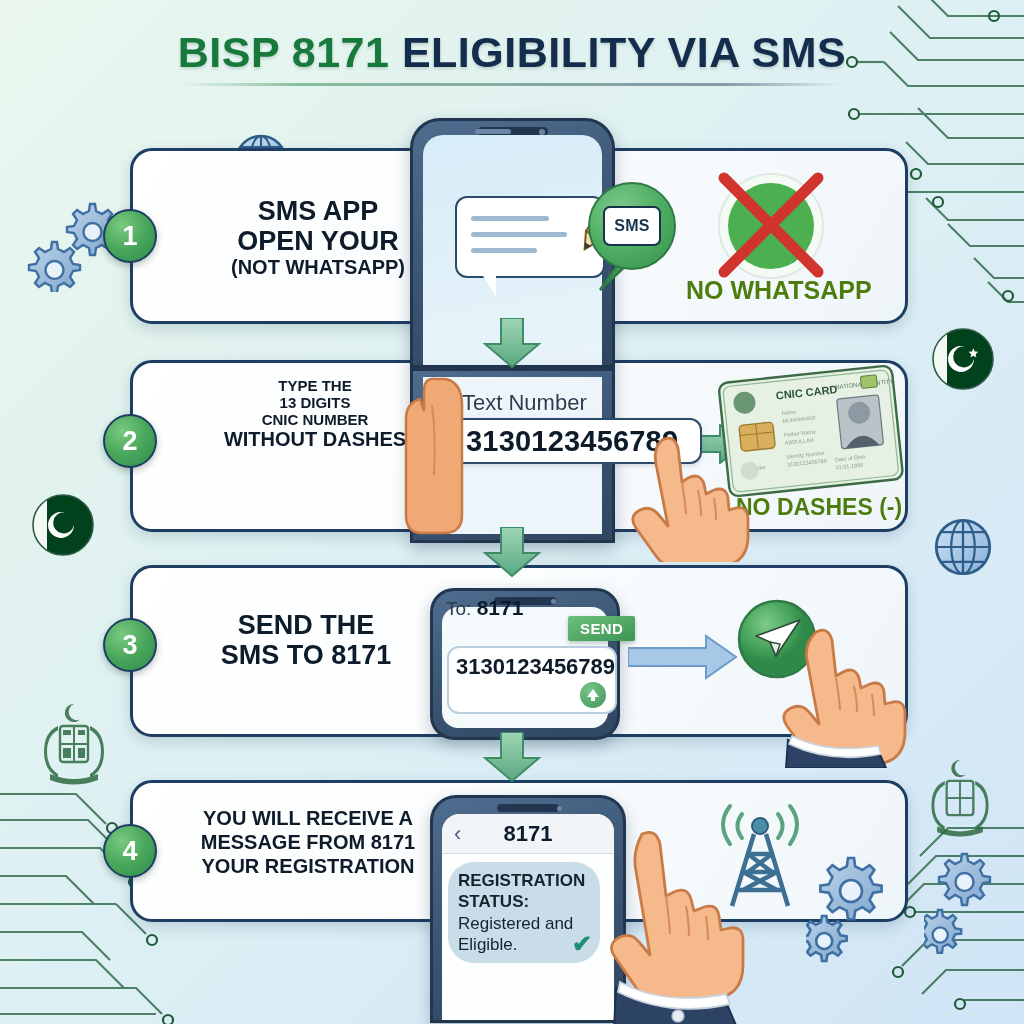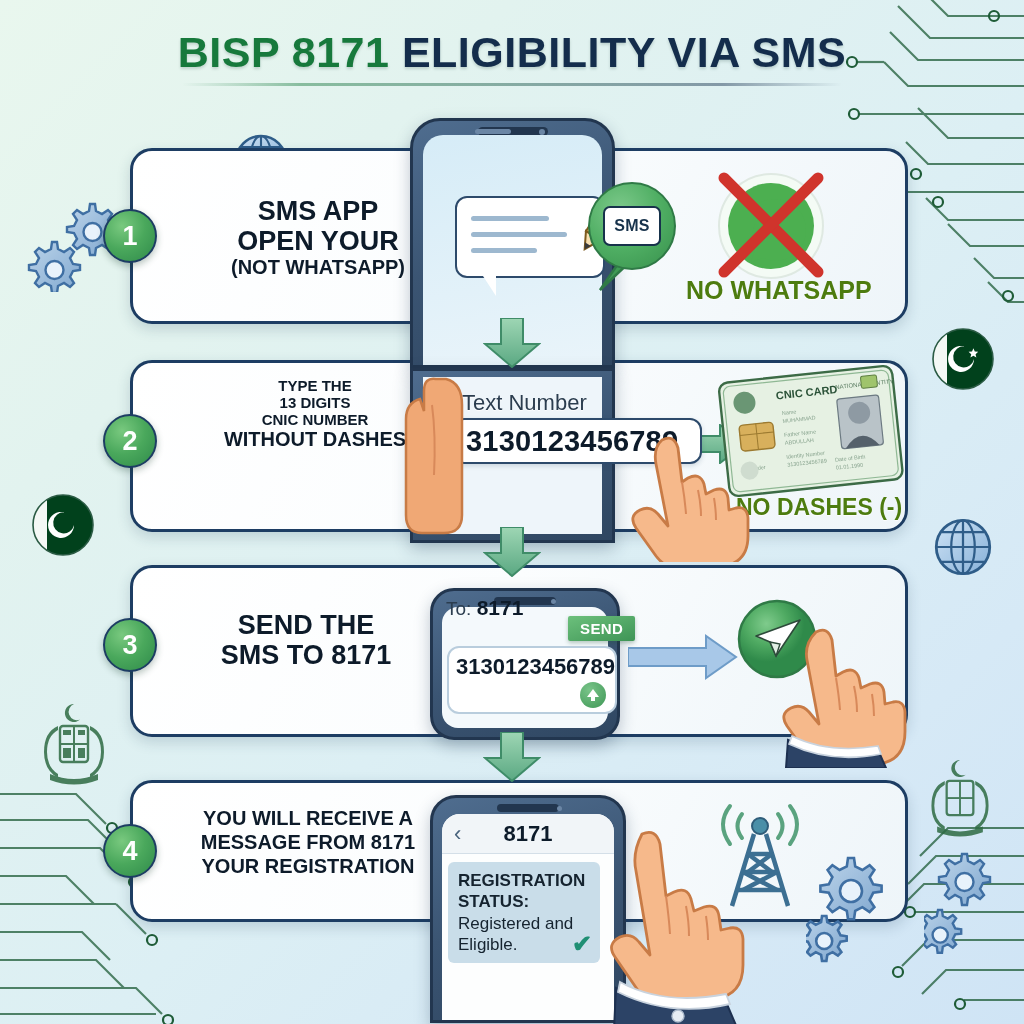--- a/index.html
+++ b/index.html
@@ -185,21 +185,21 @@
     position:absolute; left:9px; right:9px; top:16px; height:40px;
     background:#f1f5f8; border-bottom:1.5px solid #d4dfe8;
     display:flex; align-items:center; justify-content:center;
     font-size:22px; font-weight:bold; color:#0d1b2a; z-index:7;
     border-radius:18px 18px 0 0;
   }
   .back-chev {
     position:absolute; left:12px; font-size:22px; color:#48637d; font-weight:normal;
   }
   .chat-bubble {
-    position:absolute; background:#c9dde9; border-radius:6px;
+    position:absolute; background:#c9dde9; border-radius:26px;
     padding:8px 10px; z-index:7;
     font-size:17px; color:#15232f; line-height:1.25;
   }
   .chat-bubble b { font-weight:bold; }
   .tick { position:absolute; right:8px; bottom:4px; color:#1f8f74; font-size:24px; font-weight:bold; }
 
   
   .cnic {
     position:absolute; z-index:6;
     transform:rotate(-6deg);

